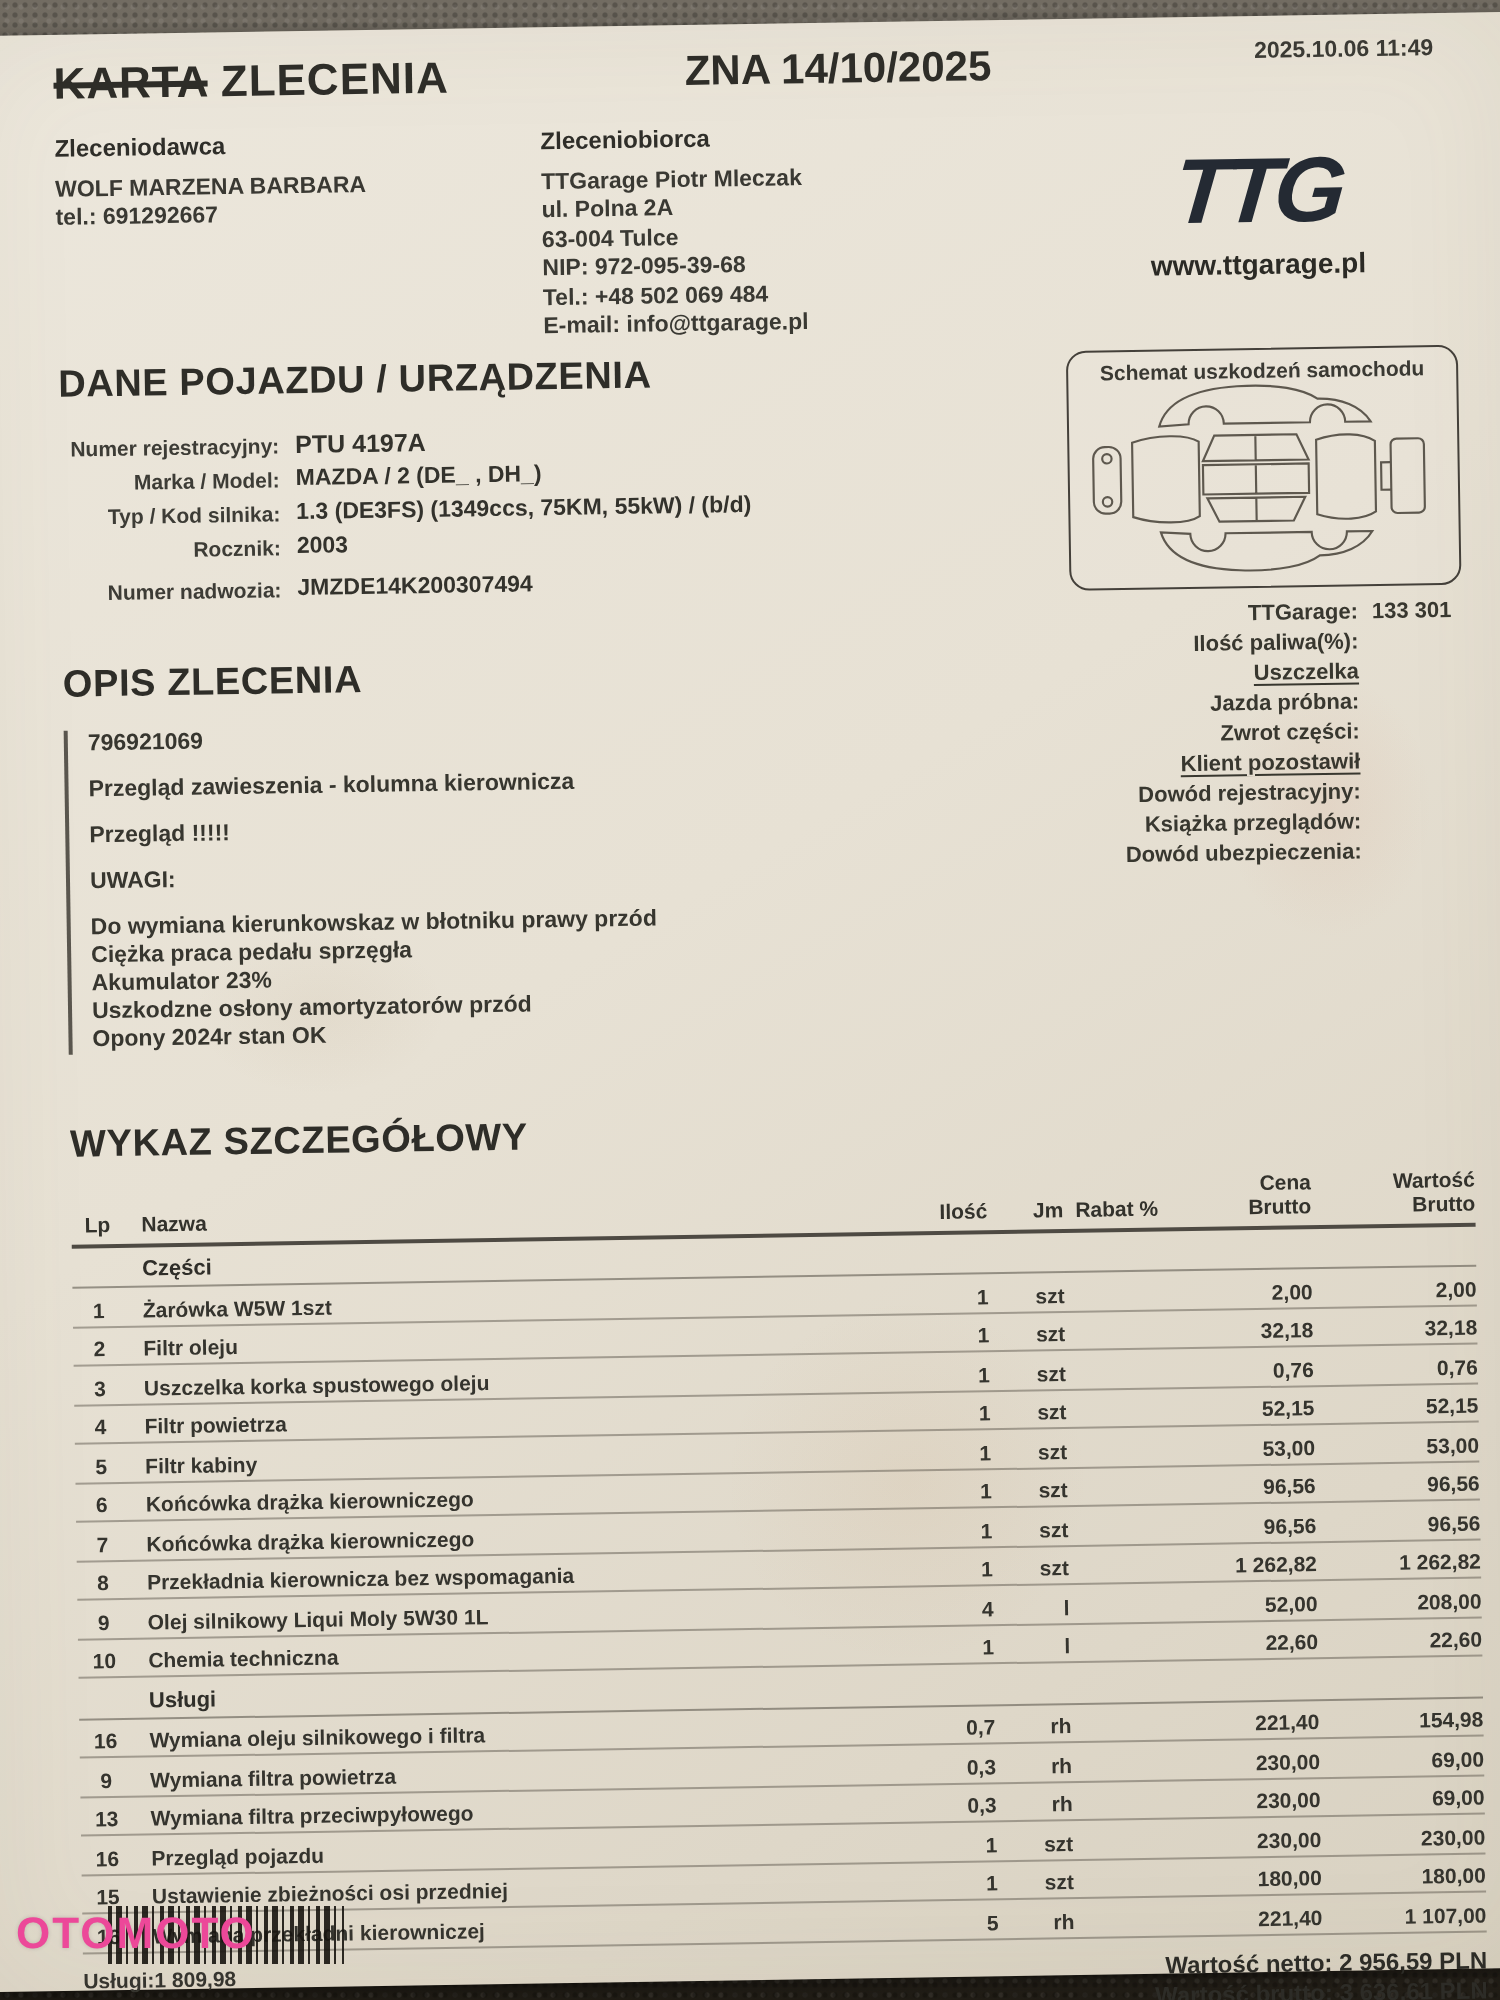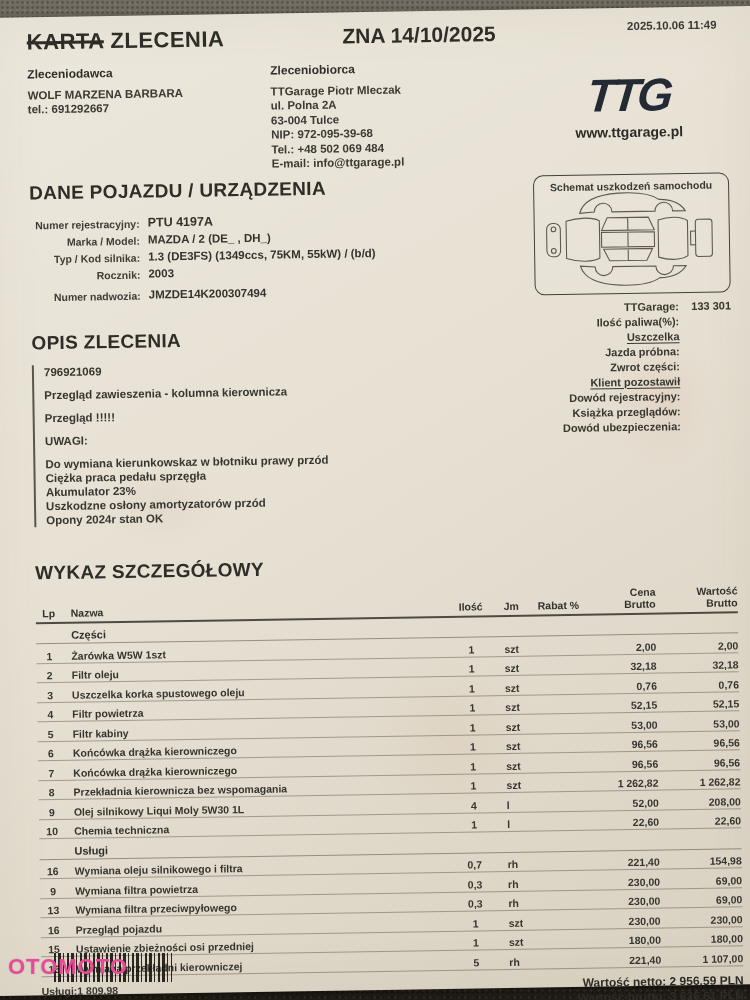--- a/index.html
+++ b/index.html
@@ -59,30 +59,30 @@
 
   .right-col{position:absolute;right:2px;top:2px;width:196px;}
   .diagram{border:1.6px solid #44403a;border-radius:10px;height:118px;position:relative;background:rgba(255,255,255,.06);}
   .diagram-title{position:absolute;top:5px;left:0;right:0;text-align:center;font-size:10.5px;font-weight:700;color:#3a3933;}
   .diagram svg{position:absolute;left:4px;top:16px;}
   .checklist{margin-top:6px;}
   .check-line{display:flex;justify-content:flex-end;line-height:15px;font-size:11px;color:#38372f;}
   .check-label{text-align:right;font-weight:600;}
   .check-line.bold .check-label{font-weight:800;}
   .check-line.header .check-label{font-weight:800;text-decoration:underline;text-underline-offset:2px;}
-  .check-value{width:52px;text-align:right;padding-left:7px;font-weight:700;box-sizing:border-box;}
+  .check-value{width:52px;text-align:left;padding-left:7px;font-weight:700;box-sizing:border-box;}
 
   
   .wykaz{margin-top:28px;}
   .table{margin-top:10px;}
   .trow{display:flex;align-items:flex-end;}
   .c-lp{width:26px;text-align:center;}
   .c-name{flex:1;padding-left:9px;}
-  .c-qty{width:46px;text-align:center;}
-  .c-jm{width:38px;padding-left:10px;box-sizing:border-box;text-align:left;}
+  .c-qty{width:46px;text-align:right;}
+  .c-jm{width:38px;padding-left:10px;box-sizing:border-box;text-align:right;}
   .c-rab{width:58px;text-align:left;padding-left:6px;box-sizing:border-box;}
   .c-price{width:66px;text-align:right;}
   .c-val{width:82px;text-align:right;}
   .thead{border-bottom:2px solid #4e4a43;padding-bottom:3px;}
   .thead span{font-size:10.5px;font-weight:700;line-height:12px;color:#33322c;}
   .two-line{display:flex;flex-direction:column;}
   .two-line span{display:block;}
   .trow.item{height:17.5px;border-bottom:1px solid rgba(95,90,80,.5);font-size:10.5px;font-weight:600;color:#35342e;padding-bottom:1px;}
   .trow.group{height:17.5px;border-bottom:1px solid rgba(95,90,80,.6);font-size:11px;font-weight:800;color:#2f2e29;padding-bottom:2px;}
 

